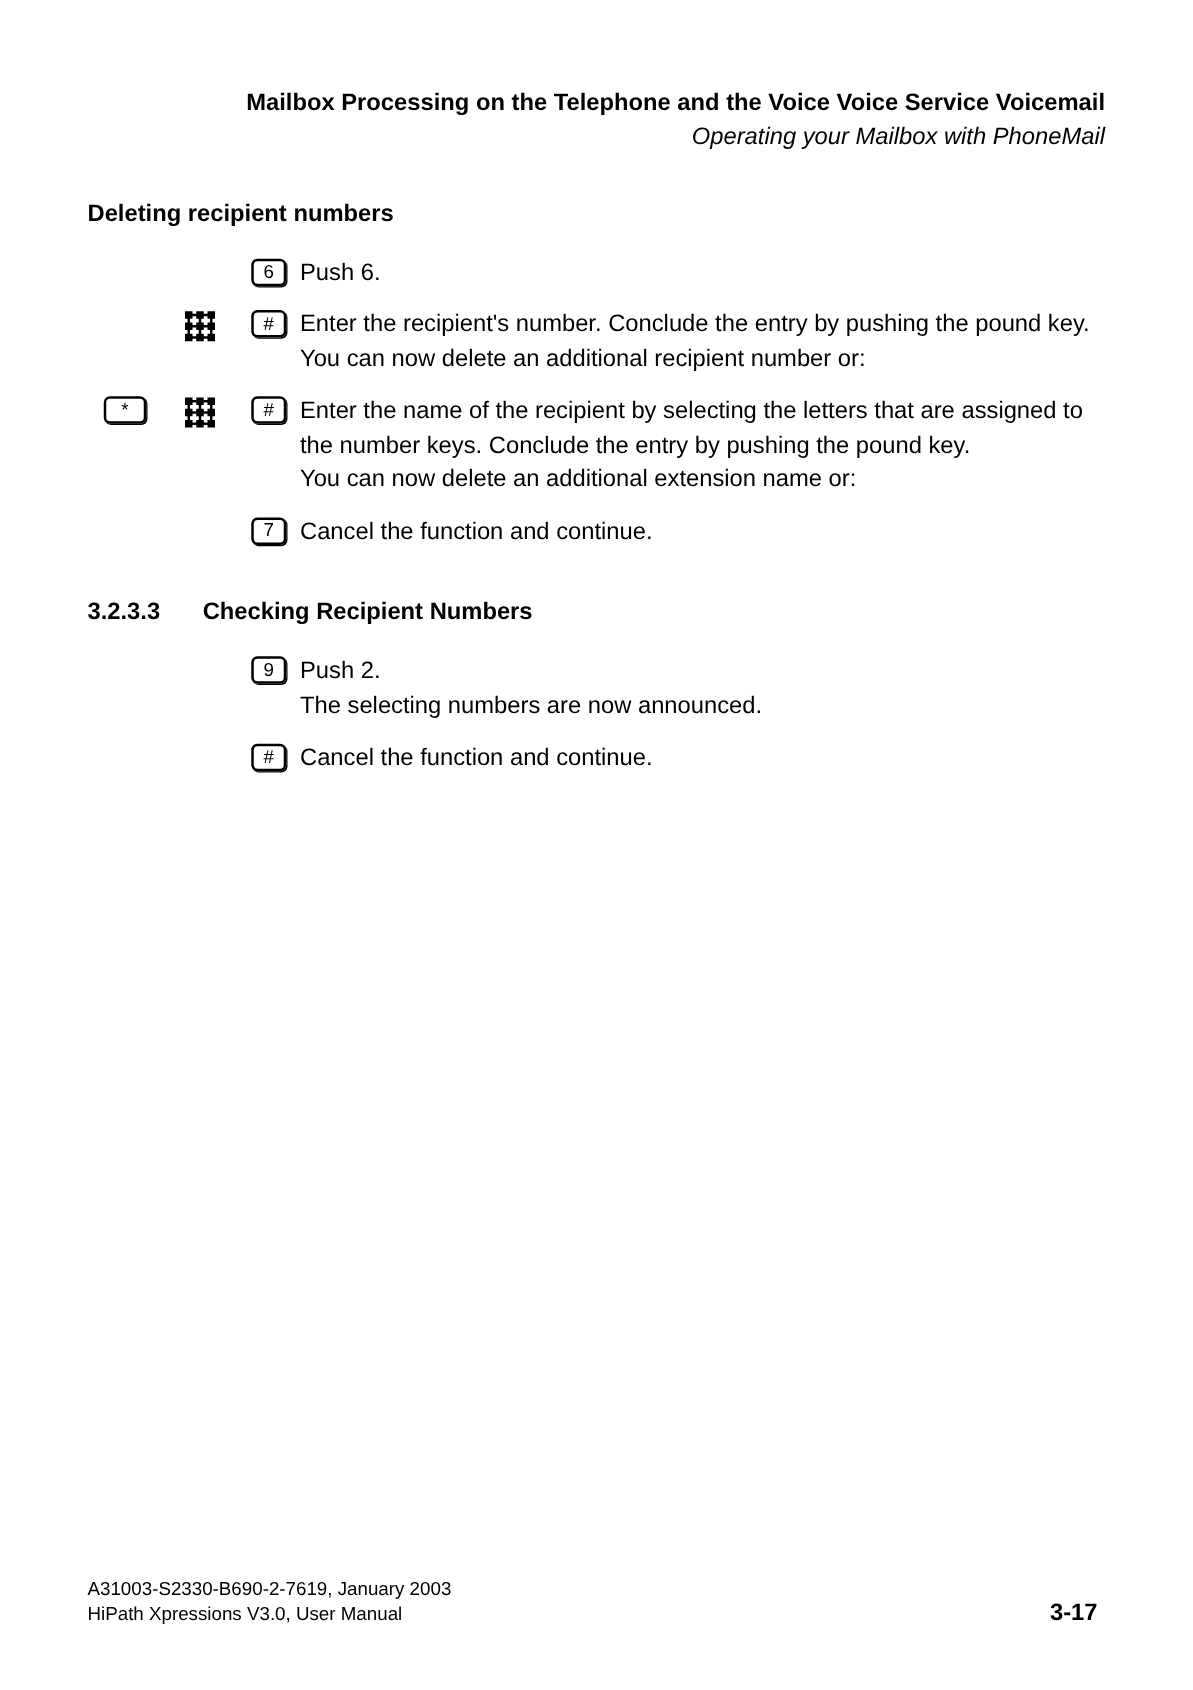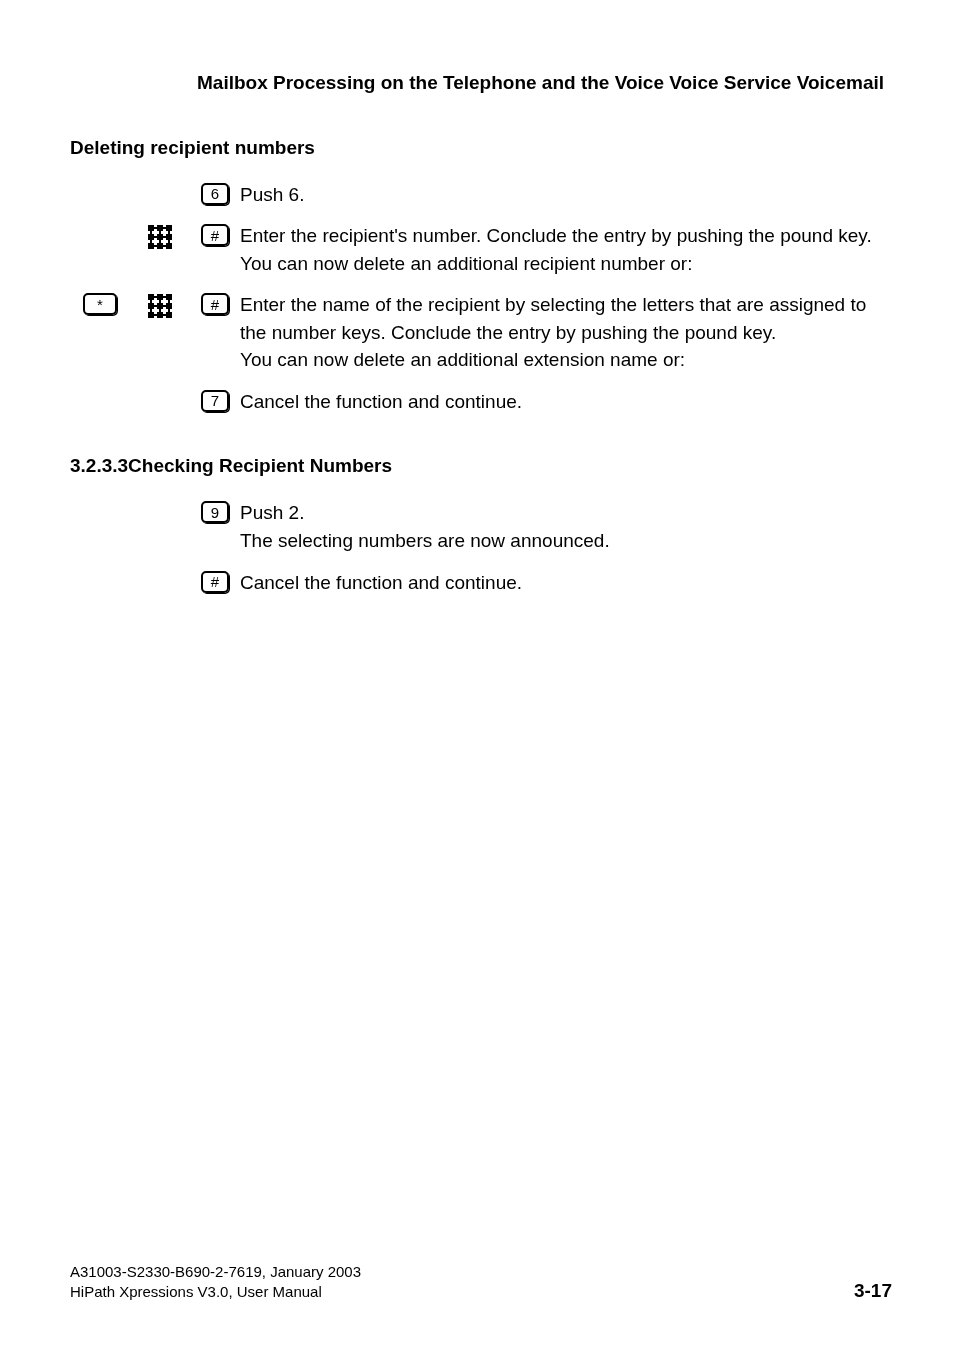--- a/index.html
+++ b/index.html
@@ -76,56 +76,58 @@
     border-radius: 5px;
     font-family: Arial, sans-serif;
     font-size: 15px;
     font-weight: normal;
     box-shadow: 1px 1px 0 #000;
     box-sizing: border-box;
   }
   .subsection {
     display: flex;
     align-items: baseline;
+    gap: 34px;
     margin-top: 40px;
     margin-bottom: 22px;
   }
   .subsection-num {
     font-weight: bold;
     font-size: 19px;
   }
   .subsection-title {
     font-weight: bold;
     font-size: 19px;
   }
   .footer {
     position: absolute;
     bottom: 50px;
     left: 70px;
-    right: 62px;
+    right: 76px;
     display: flex;
     justify-content: space-between;
     align-items: flex-end;
     font-size: 15px;
   }
   .footer-left {
     line-height: 1.35;
   }
   .footer-right {
     font-weight: bold;
     font-size: 19px;
   }
 </style>
 </head>
 <body>
 
 <div class="page">
 
   <div class="header">
     <div class="header-title">Mailbox Processing on the Telephone and the Voice Voice Service Voicemail</div>
+    <div class="header-sub">Operating your Mailbox with PhoneMail</div>
   </div>
 
   <div class="section-heading">Deleting recipient numbers</div>
 
   <div class="row">
     <div class="col-left"></div>
     <div class="col-mid"></div>
     <div class="col-key">
       <span class="keycap">6</span>
     </div>

